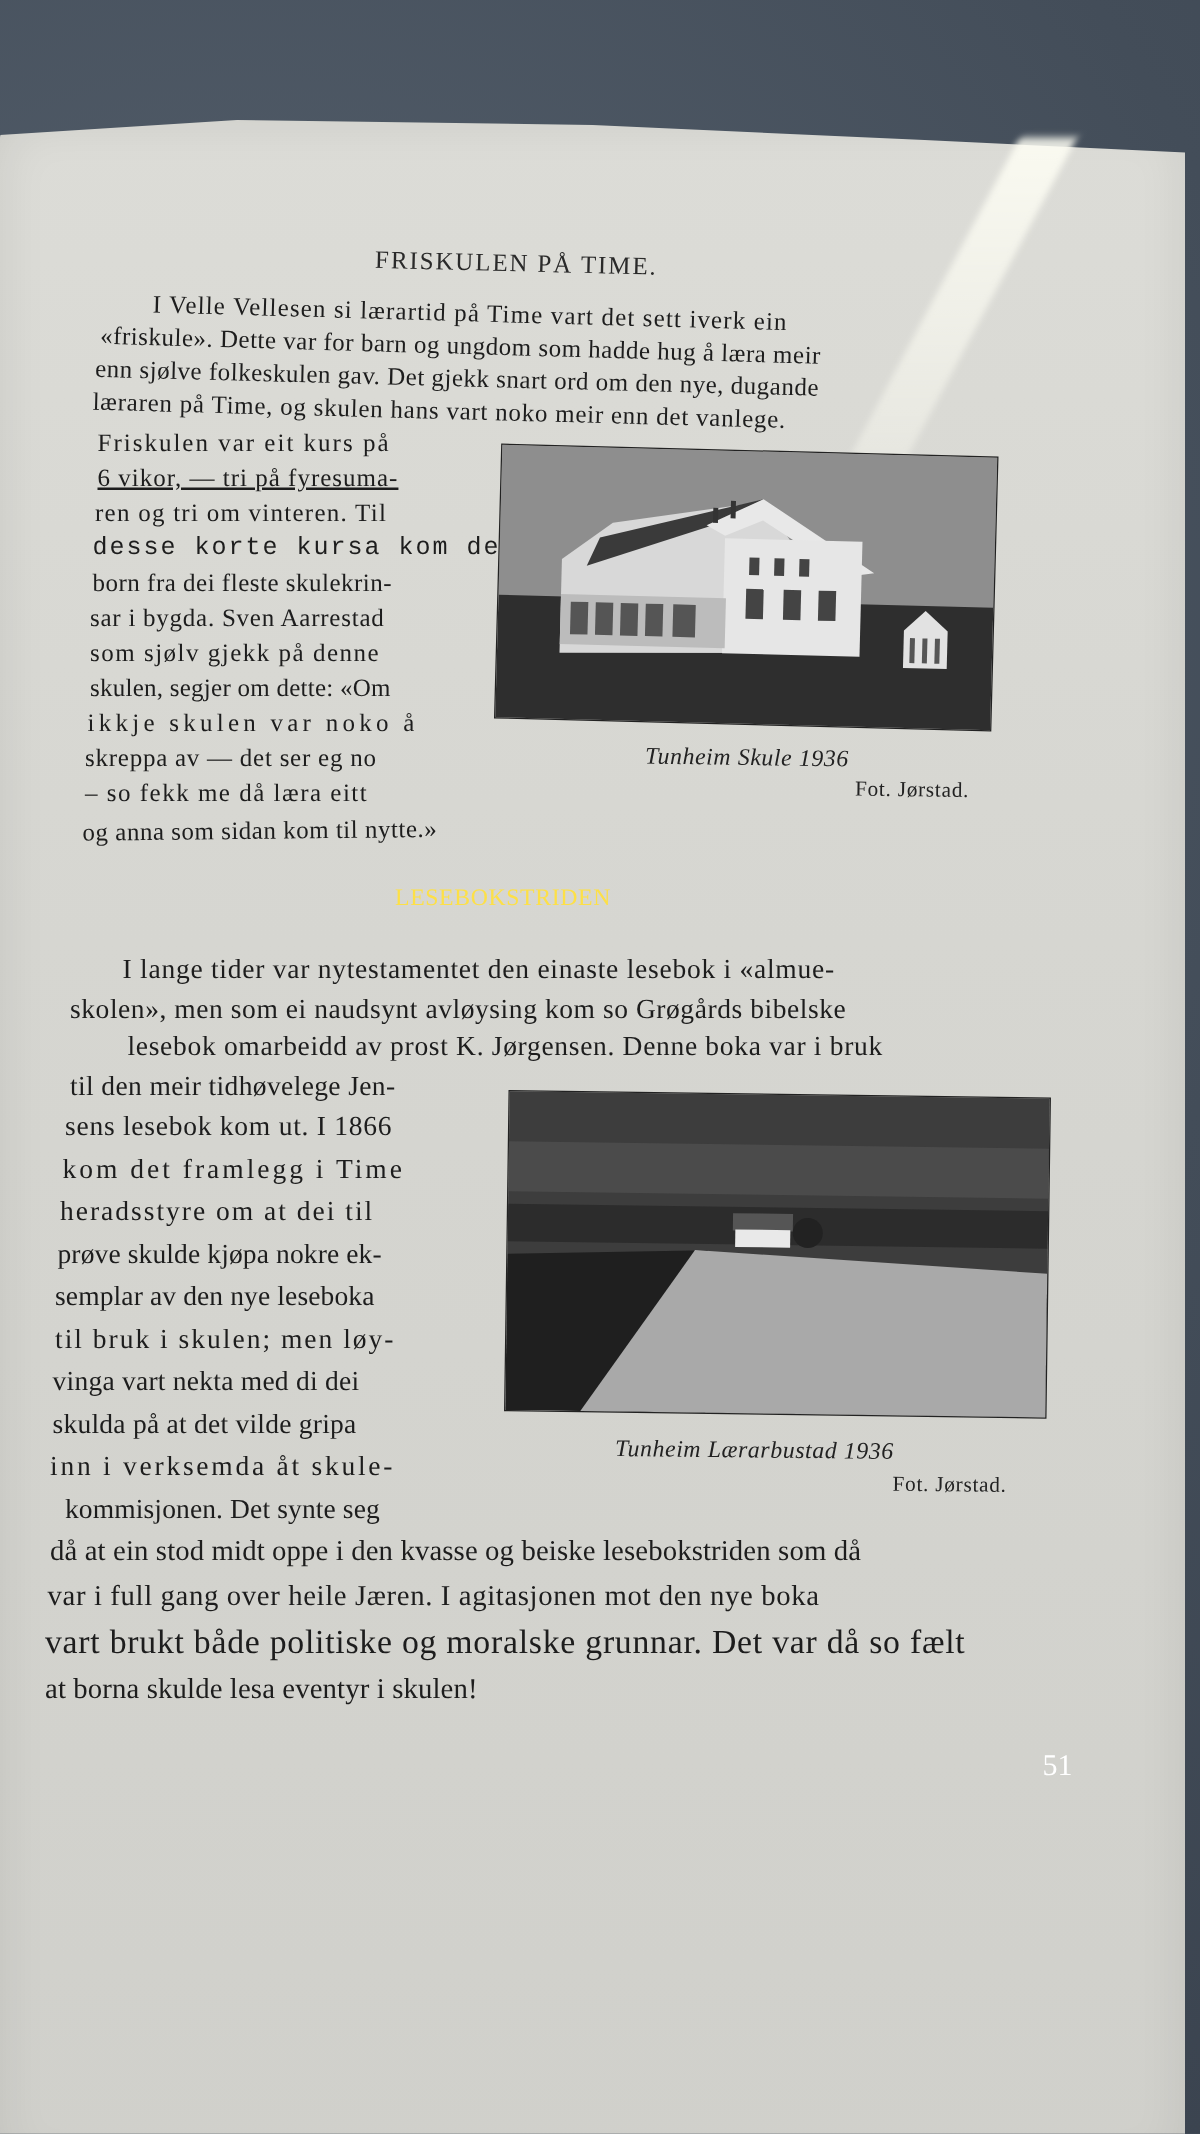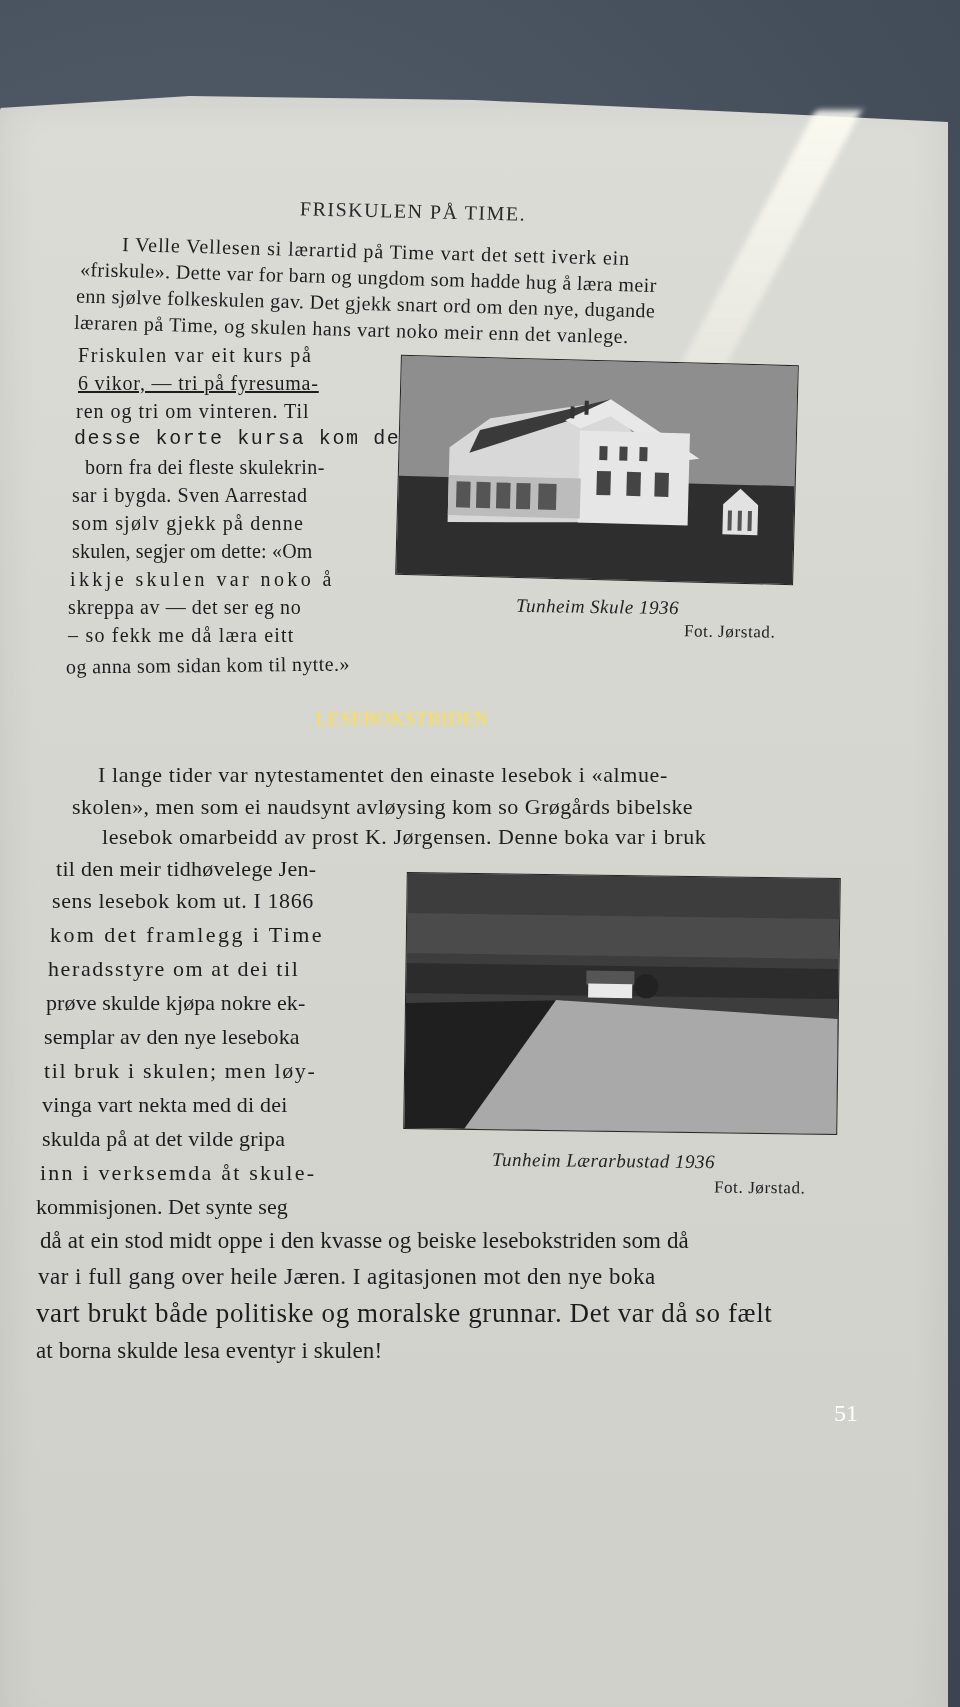--- a/index.html
+++ b/index.html
@@ -60,21 +60,21 @@
 
   <div class="text" style="left:122px; top:236px; transform:rotate(1.6deg); font-size:20px; letter-spacing:0.9px;">I Velle Vellesen si lærartid på Time vart det sett iverk ein</div>
   <div class="text" style="left:80px; top:262px; transform:rotate(1.6deg); font-size:20px; letter-spacing:0.4px;">«friskule». Dette var for barn og ungdom som hadde hug å læra meir</div>
   <div class="text" style="left:76px; top:288px; transform:rotate(1.5deg); font-size:20px; letter-spacing:0.4px;">enn sjølve folkeskulen gav. Det gjekk snart ord om den nye, dugande</div>
   <div class="text" style="left:74px; top:314px; transform:rotate(1.5deg); font-size:20px; letter-spacing:0.6px;">læraren på Time, og skulen hans vart noko meir enn det vanlege.</div>
 
   <div class="text" style="left:78px; top:340px; letter-spacing:1.6px;">Friskulen var eit kurs på</div>
   <div class="text" style="left:78px; top:368px; letter-spacing:0.8px;text-decoration:underline;">6 vikor, — tri på fyresuma-</div>
   <div class="text" style="left:76px; top:396px; letter-spacing:1.0px;">ren og tri om vinteren. Til</div>
   <div class="text" style="left:74px; top:424px; letter-spacing:1.6px;font-family:Liberation Mono, monospace;">desse korte kursa kom det</div>
-  <div class="text" style="left:74px; top:452px; letter-spacing:0.4px;margin-left:11px;">born fra dei fleste skulekrin-</div>
+  <div class="text" style="left:74px; top:452px; letter-spacing:0.4px;">born fra dei fleste skulekrin-</div>
   <div class="text" style="left:72px; top:480px; letter-spacing:0.6px;">sar i bygda. Sven Aarrestad</div>
   <div class="text" style="left:72px; top:508px; letter-spacing:1.2px;">som sjølv gjekk på denne</div>
   <div class="text" style="left:72px; top:536px; letter-spacing:0.2px;">skulen, segjer om dette: «Om</div>
   <div class="text" style="left:70px; top:564px; letter-spacing:3.4px;">ikkje skulen var noko å</div>
   <div class="text" style="left:68px; top:592px; letter-spacing:0.6px;">skreppa av — det ser eg no</div>
   <div class="text" style="left:68px; top:620px; letter-spacing:1.2px;">– so fekk me då læra eitt</div>
   <div class="text" style="left:66px; top:650px; letter-spacing:0.4px; transform:rotate(-0.6deg);">og anna som sidan kom til nytte.»</div>
 
   <div class="photo photo1">
     <svg width="396" height="218" viewBox="0 0 396 218">
@@ -111,34 +111,34 @@
     </svg>
   </div>
   <div class="caption" style="left:516px; top:596px; transform:rotate(0.8deg);">Tunheim Skule 1936</div>
   <div class="credit" style="left:684px; top:622px; transform:rotate(0.8deg);">Fot. Jørstad.</div>
 </div>
 
 <div class="sec2">
   <div class="heading2">LESEBOKSTRIDEN</div>
 
   <div class="text" style="left:98px; top:760px; letter-spacing:0.6px;">I lange tider var nytestamentet den einaste lesebok i «almue-</div>
-  <div class="text" style="left:72px; top:792px; letter-spacing:0.45px;">skolen», men som ei naudsynt avløysing kom so Grøgårds bibelske</div>
+  <div class="text" style="left:56px; top:792px; letter-spacing:0.45px;">skolen», men som ei naudsynt avløysing kom so Grøgårds bibelske</div>
   <div class="text" style="left:56px; top:822px; letter-spacing:0.55px;margin-left:46px;">lesebok omarbeidd av prost K. Jørgensen. Denne boka var i bruk</div>
 
   <div class="text" style="left:56px; top:854px; letter-spacing:0.3px;">til den meir tidhøvelege Jen-</div>
   <div class="text" style="left:52px; top:886px; letter-spacing:0.6px;">sens lesebok kom ut. I 1866</div>
   <div class="text" style="left:50px; top:920px; letter-spacing:2.4px;">kom det framlegg i Time</div>
   <div class="text" style="left:48px; top:954px; letter-spacing:1.6px;">heradsstyre om at dei til</div>
   <div class="text" style="left:46px; top:988px; letter-spacing:0.1px;text-align:right;">prøve skulde kjøpa nokre ek-</div>
   <div class="text" style="left:44px; top:1022px; letter-spacing:0.1px;">semplar av den nye leseboka</div>
   <div class="text" style="left:44px; top:1056px; letter-spacing:1.6px;">til bruk i skulen; men løy-</div>
   <div class="text" style="left:42px; top:1090px; letter-spacing:0.2px;">vinga vart nekta med di dei</div>
   <div class="text" style="left:42px; top:1124px; letter-spacing:0.2px;text-align:center;">skulda på at det vilde gripa</div>
   <div class="text" style="left:40px; top:1158px; letter-spacing:2.2px;">inn i verksemda åt skule-</div>
-  <div class="text" style="left:36px; top:1192px; letter-spacing:0.1px;">kommisjonen. Det synte seg</div>
+  <div class="text" style="left:52px; top:1192px; letter-spacing:0.1px;">kommisjonen. Det synte seg</div>
 
   <div class="photo photo2">
     <svg width="432" height="255" viewBox="0 0 432 255">
       <rect x="0" y="0" width="432" height="255" fill="#3d3d3d"></rect>
       <rect x="0" y="40" width="432" height="40" fill="#4f4f4f" opacity="0.8"></rect>
       <rect x="0" y="90" width="432" height="30" fill="#2c2c2c"></rect>
       <polygon points="0,130 160,125 160,255 0,255" fill="#1f1f1f"></polygon>
       <polygon points="150,125 432,140 432,255 60,255" fill="#a9a9a9"></polygon>
       <rect x="180" y="95" width="48" height="14" fill="#555"></rect>
       <rect x="182" y="108" width="44" height="14" fill="#e9e9e9"></rect>

